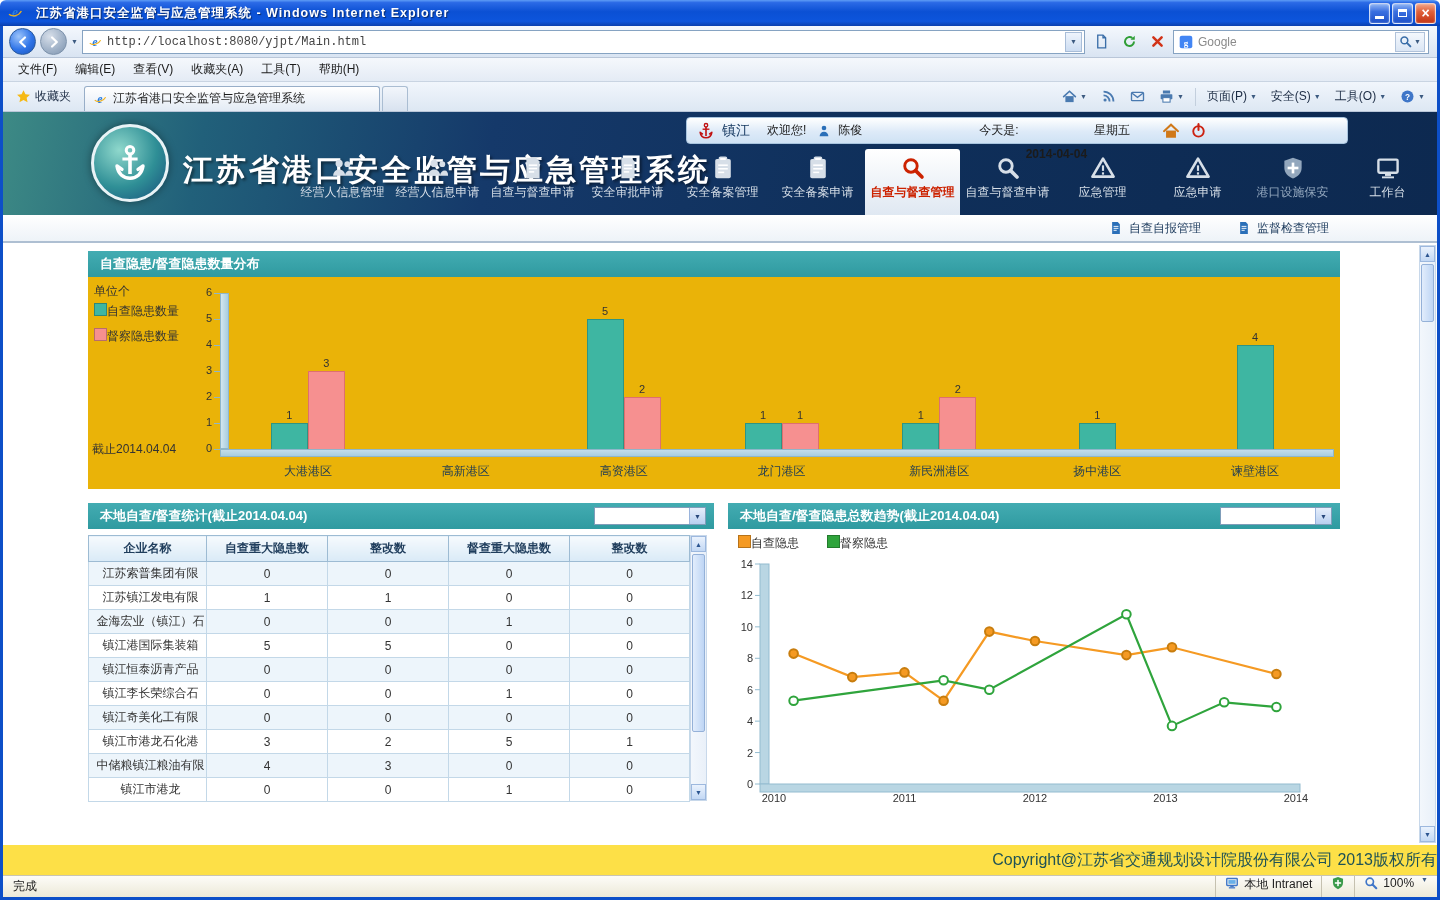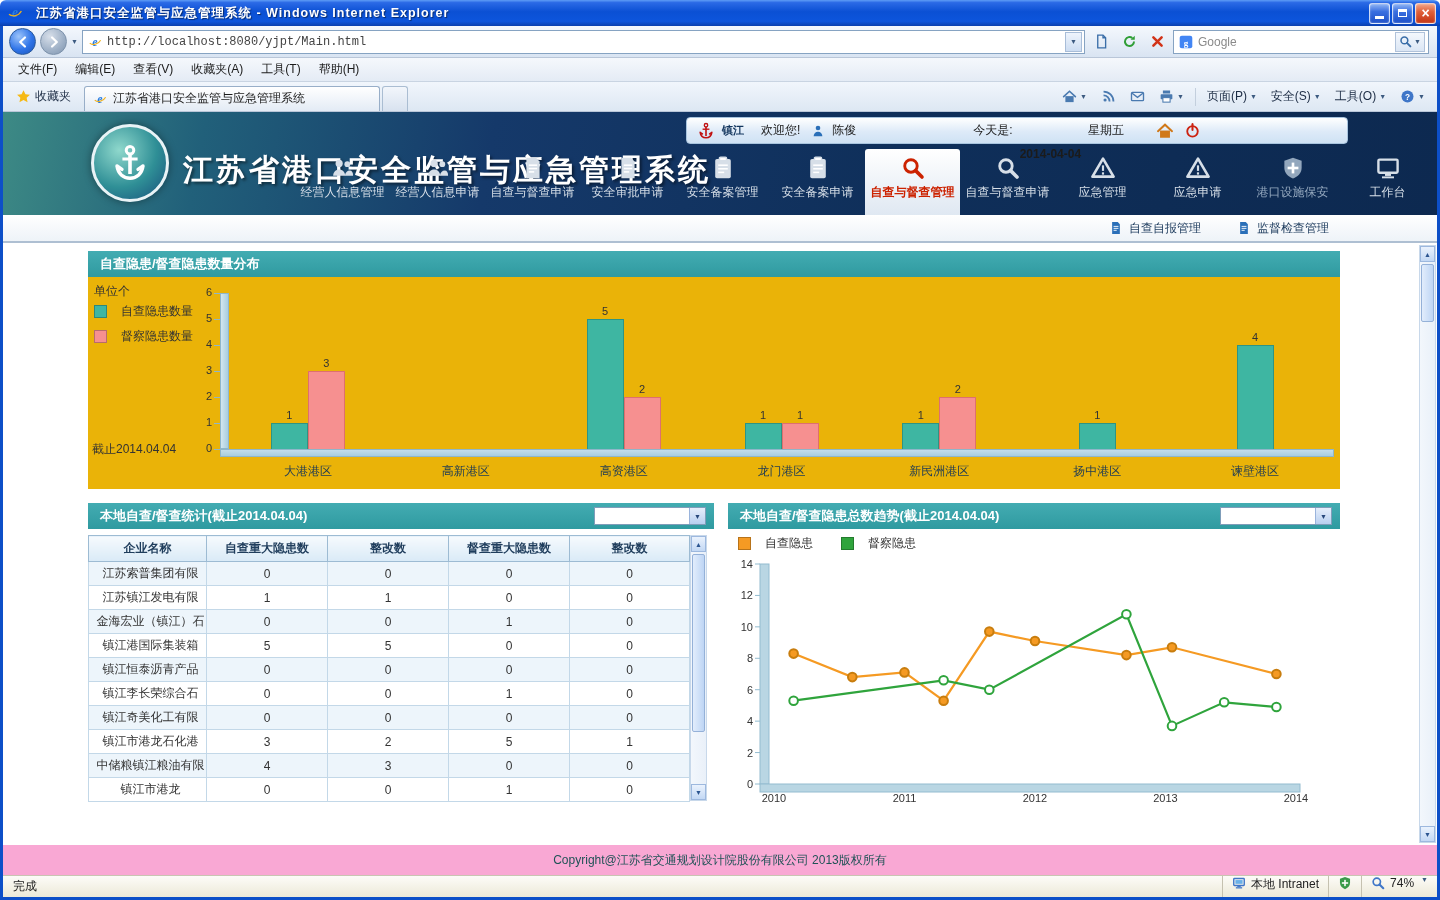--- a/index.html
+++ b/index.html
@@ -59,21 +59,21 @@
   .fb-btn .ic { width:15px; height:15px; color:#4a7ab0; }
   .fb-sep { width:1px; height:18px; background:#c3cfdd; margin:0 3px; }
 
   
   .app-header { flex:0 0 103px; position:relative; background:linear-gradient(100deg,#3d8a85 0%,#21607a 14%,#15396a 34%,#0f2f5a 62%,#0d2950 100%); overflow:hidden; }
   .logo { position:absolute; left:88px; top:12px; width:78px; height:78px; border-radius:50%; border:3px solid #e9f3f6; background:radial-gradient(circle at 35% 32%,#8fd8cc,#2f8f96 55%,#174e7c); display:flex; align-items:center; justify-content:center; color:#fff; box-shadow:0 0 8px rgba(0,0,0,.4); }
   .logo .ic { width:40px; height:40px; }
   .app-title { position:absolute; left:180px; top:38px; font-size:30px; font-weight:bold; color:#fff; letter-spacing:3px; text-shadow:2px 2px 3px rgba(0,0,0,.5); white-space:nowrap; }
   .welcome-strip { position:absolute; top:5px; right:89px; width:662px; height:27px; background:linear-gradient(180deg,#ffffff,#ddeaf8 55%,#cfe2f4); border:1px solid #a8c4de; border-radius:4px; display:flex; align-items:center; padding:0 10px; gap:7px; color:#1b1b1b; }
   .ws-anchor { width:18px; height:18px; color:#c01212; }
-  .ws-city { font-weight:bold; font-size:11px; color:#13365e; }
+  .ws-city { font-weight:normal; font-size:14px; color:#13365e; }
   .ws-welcome { margin-left:10px; }
   .ws-person { width:14px; height:14px; color:#2a6fb8; margin-left:4px; }
   .ws-today { margin-left:110px; }
   .ws-date { font-weight:bold;margin-top:46px; }
   .ws-ic-btn { width:20px; height:20px; display:flex; align-items:center; justify-content:center; }
   .ws-home { color:#d07818; margin-left:24px; }
   .ws-power { color:#cc2211; }
   .main-nav { position:absolute; right:2px; bottom:0; height:66px; display:flex; }
   .nav-item { width:95px; display:flex; flex-direction:column; align-items:center; justify-content:flex-start; padding-top:7px; color:#d7dfe8; cursor:default; }
   .nav-item .nav-ic { width:24px; height:24px; }
@@ -90,21 +90,21 @@
   .content { flex:1; position:relative; background:#fff; overflow:hidden; }
   .panels { margin:8px 0 0 85px; width:1252px; }
   .panel-head { height:26px; background:linear-gradient(180deg,#43acb2,#2f9aa0); color:#fff; font-weight:bold; font-size:13px; display:flex; align-items:center; padding:0 12px; position:relative; }
   .hdr-select { position:absolute; right:8px; top:4px; width:112px; height:18px; background:#fff; border:1px solid #7f9db9; display:flex; justify-content:flex-end; }
   .hdr-select .dd-btn { width:16px; height:100%; background:linear-gradient(180deg,#e6eefb,#b9d0f0); border-left:1px solid #9ab4dc; display:flex; align-items:center; justify-content:center; font-size:7px; color:#27477a; }
 
   
   .bar-body { position:relative; height:212px; background:#eab308; }
   .unit-label { position:absolute; left:6px; top:6px; color:#333; }
   .bar-legend { position:absolute; left:6px; top:26px; display:flex; flex-direction:column; gap:8px; }
-  .legend-row { display:flex; align-items:center; gap:14px; color:#333; }
+  .legend-row { display:flex; gap:0; color:#333; }
   .lsq { width:13px; height:13px; border:1px solid rgba(0,0,0,.25); }
   .cutoff-label { position:absolute; left:4px; top:164px; color:#333; }
   .bar-yaxis { position:absolute; left:100px; top:0; width:26px; height:100%; }
   .ylab { position:absolute; right:2px; width:24px; text-align:right; font-size:11px; color:#333; }
   .ytick { position:absolute; left:126px; width:6px; height:1px; background:#8fb6c9; }
   .axis-col { position:absolute; left:132px; top:16px; width:9px; height:156px; background:linear-gradient(90deg,#d2e6ef,#a9cddd); border:1px solid #8fb6c9; }
   .baseline { position:absolute; left:132px; right:6px; top:172px; height:8px; background:linear-gradient(180deg,#c4dde9,#a9cddd); border:1px solid #8fb6c9; }
   .bar-plot { position:absolute; left:141px; right:6px; top:16px; height:156px; display:flex; align-items:flex-end; }
   .bar-group { flex:1; display:flex; justify-content:center; align-items:flex-end; height:100%; }
   .bar { width:37px; position:relative; border:1px solid; border-bottom:none; }
@@ -129,21 +129,21 @@
 
   
   .xp-sb { width:17px; background:linear-gradient(90deg,#f3f7fc,#e9f0f9); border:1px solid #c8d8ea; display:flex; flex-direction:column; }
   .sb-btn { flex:0 0 16px; background:linear-gradient(180deg,#eaf2fd,#c3d8f4); border:1px solid #9db8de; color:#2c5590; font-size:7px; display:flex; align-items:center; justify-content:center; }
   .sb-track { flex:1; position:relative; }
   .sb-thumb { position:absolute; left:1px; right:1px; background:linear-gradient(90deg,#e2edfc,#bed5f4); border:1px solid #95b1d8; border-radius:2px; }
   .content-sb { position:absolute; right:1px; top:2px; bottom:2px; }
   .table-sb { height:266px; }
 
   
-  .app-footer { flex:0 0 30px; background:#f9a8d4; text-align:center; line-height:30px; color:#1f5256; font-size:12px; }
+  .app-footer { flex:0 0 30px; background:#fde047; text-align:right; line-height:30px; color:#1f5256; font-size:16px; }
   .statusbar { flex:0 0 22px; background:linear-gradient(180deg,#fdfcf8,#ece9d8); border-top:1px solid #c9c5b2; display:flex; align-items:center; }
   .sb-left { padding-left:10px; color:#222; }
   .sb-spacer { flex:1; }
   .sb-cell { border-left:1px solid #c5c1b0; height:100%; display:flex; gap:5px; padding:0 9px; color:#222; }
   .sb-cell .ic { width:14px; height:14px; color:#3f76c8; }
   .zoom-dd { font-size:7px; color:#3c5a80; margin-left:2px; }
 </style>
 </head>
 <body>
 
@@ -844,19 +844,19 @@
             </svg>
           </span>
       </span>
       <span class="sb-cell">
         <span class="ic">
             <svg viewBox="0 0 20 20" fill="currentColor" xmlns="http://www.w3.org/2000/svg">
               <circle cx="8.3" cy="8.3" r="5.2" fill="none" stroke="currentColor" stroke-width="2.4"></circle>
               <line x1="12.2" y1="12.2" x2="17.5" y2="17.5" stroke="currentColor" stroke-width="3" stroke-linecap="round"></line>
             </svg>
           </span>
-        <span>74%</span>
+        <span>100%</span>
         <span class="zoom-dd">▼</span>
       </span>
     </div>
 
   </div>
 </div>
 
 </body></html>

